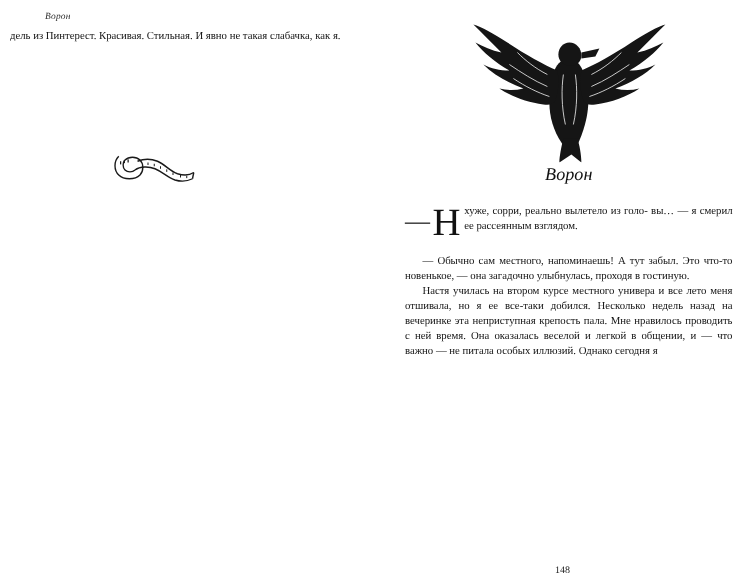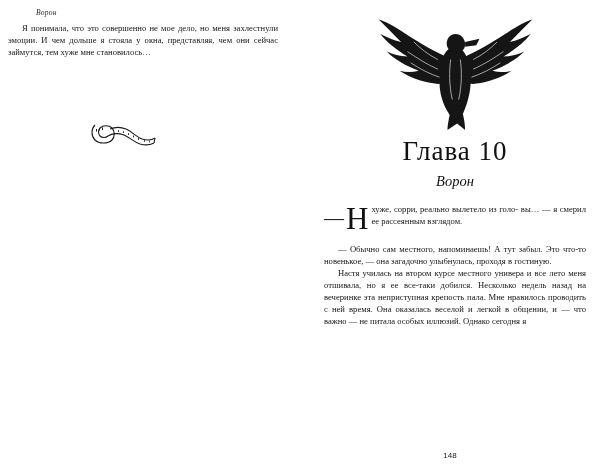--- a/index.html
+++ b/index.html
@@ -131,21 +131,21 @@
   }
 
   .page-number {
     position: absolute;
     bottom: 6px;
     left: 0;
     right: 0;
     text-align: center;
     font-size: 8px;
     color: #222;
-    font-family: Liberation Sans, sans-serif;
+    font-family: Liberation Serif, serif;
   }
 
   .gutter {
     position: absolute;
     left: 300px;
     top: 0;
     width: 1px;
     height: 466px;
     background: transparent;
   }
@@ -153,21 +153,21 @@
 </head>
 <body>
 
 <div class="spread">
 
   <div class="page page-left">
 
     <div class="running-head">Ворон</div>
 
     <div class="body-text">
-      <p class="indent">Я понимала, что это совершенно не мое дело, но меня захлестнули эмоции. И чем дольше я стояла у окна, представляя, чем они сейчас займутся, тем хуже мне становилось…</p>
+      <p>дель из Пинтерест. Красивая. Стильная. И явно не такая слабачка, как я.</p>
     </div>
 
     <div class="ornament-tape">
       <svg viewBox="0 0 140 68" width="70" height="34" xmlns="http://www.w3.org/2000/svg">
         <g fill="none" stroke="#1a1a1a" stroke-width="2.2">
           <path d="M14 14 C6 22 6 36 14 44 C22 52 40 52 48 44 C54 38 54 26 48 20 C42 14 30 14 24 20 C20 24 20 32 24 36 C28 40 36 40 40 36"></path>
           <path d="M40 36 C48 30 62 30 72 34 C84 39 92 48 104 52 C114 55 124 54 132 50"></path>
           <path d="M44 22 C54 18 66 18 76 22 C88 27 96 38 108 42 C118 45 128 44 134 40"></path>
           <path d="M132 50 L134 40"></path>
         </g>
@@ -213,21 +213,20 @@
           <path d="M44 66 C56 74 68 80 80 84"></path>
           <path d="M152 40 C144 48 134 56 122 62"></path>
           <path d="M160 52 C148 60 136 68 122 74"></path>
           <path d="M156 66 C144 74 132 80 120 84"></path>
           <path d="M94 62 C92 76 92 94 96 112"></path>
           <path d="M106 62 C108 76 108 94 104 112"></path>
         </g>
       </svg>
     </div>
 
-    <h1 class="chapter-title">Глава 10</h1>
 
     <div class="chapter-subtitle">Ворон</div>
 
     <div class="dropcap-para">
       <span class="dropcap-dash">—</span>
       <span class="dropcap">Н</span>
       <span>хуже, сорри, реально вылетело из голо-</span>
       <span>вы… — я смерил ее рассеянным взглядом.</span>
     </div>
 

